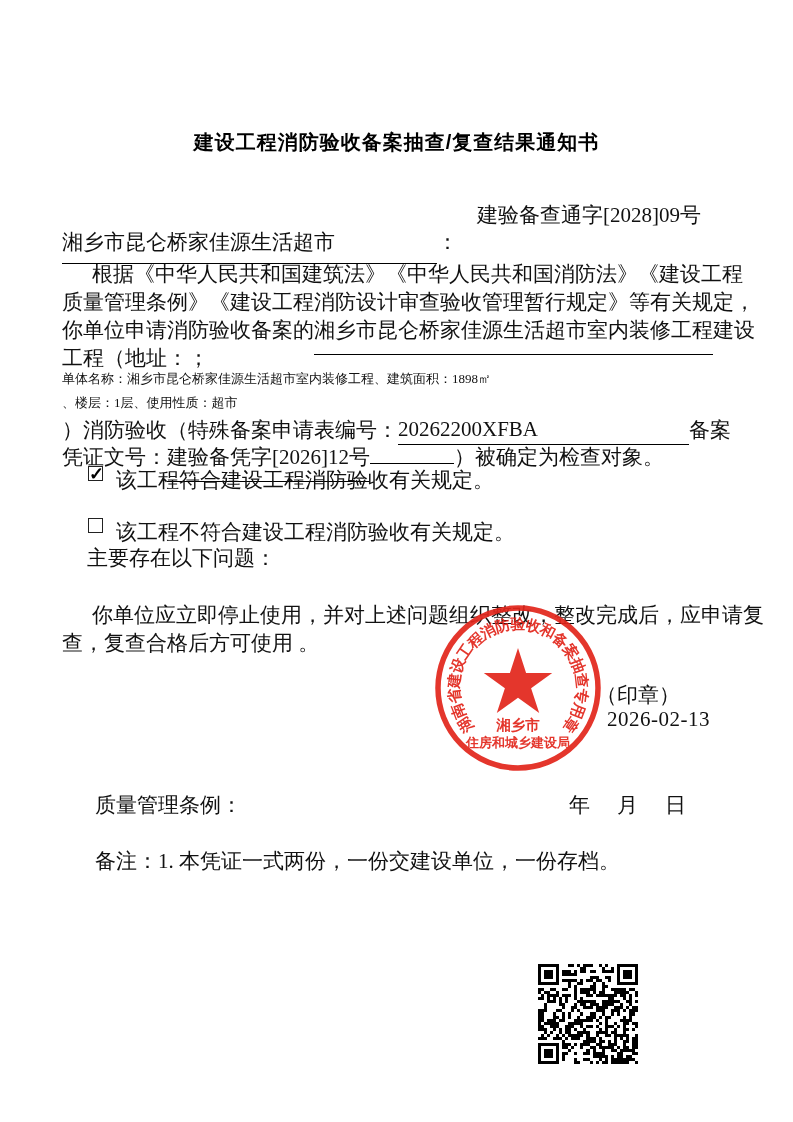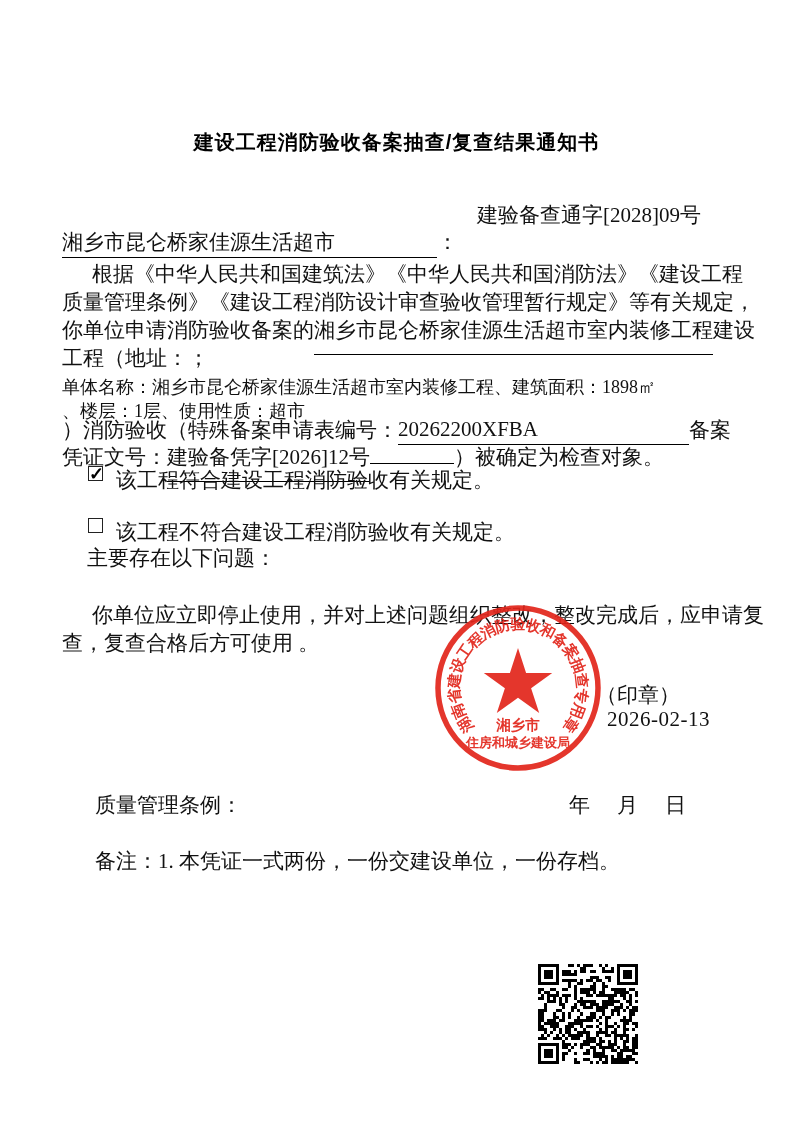--- a/index.html
+++ b/index.html
@@ -23,29 +23,29 @@
     position:absolute; top:202px; right:92px;
     font-size:21px; line-height:26px;
   }
   .addr-line {
     position:absolute; top:228px; left:62px;
     font-size:21px; line-height:28px;
     display:flex; align-items:baseline;
   }
   .addr-u {
     display:inline-block; width:375px;
-    border-bottom:1.6px solid #000; padding-bottom:1px;
+    border-bottom:1.6px solid #000; padding-bottom:7px;
     white-space:nowrap;
   }
   .dline {
     position:absolute; left:62px; width:669px;
     font-size:21px; line-height:28px;
     white-space:nowrap;
   }
-  .dline.small { font-size:18px; line-height:24px;margin-top:8px; }
+  .dline.small { font-size:13px; line-height:24px; }
   .flexline { display:flex; align-items:center; }
   .indent { text-indent:30px; }
   .u { border-bottom:1.6px solid #000; padding-bottom:12px; }
   .ufill {
     flex:1 1 auto; border-bottom:1.6px solid #000;
     padding-bottom:1px; white-space:nowrap;
   }
   .blank {
     display:inline-block; border-bottom:1.6px solid #000;
     height:1.05em; vertical-align:baseline;

